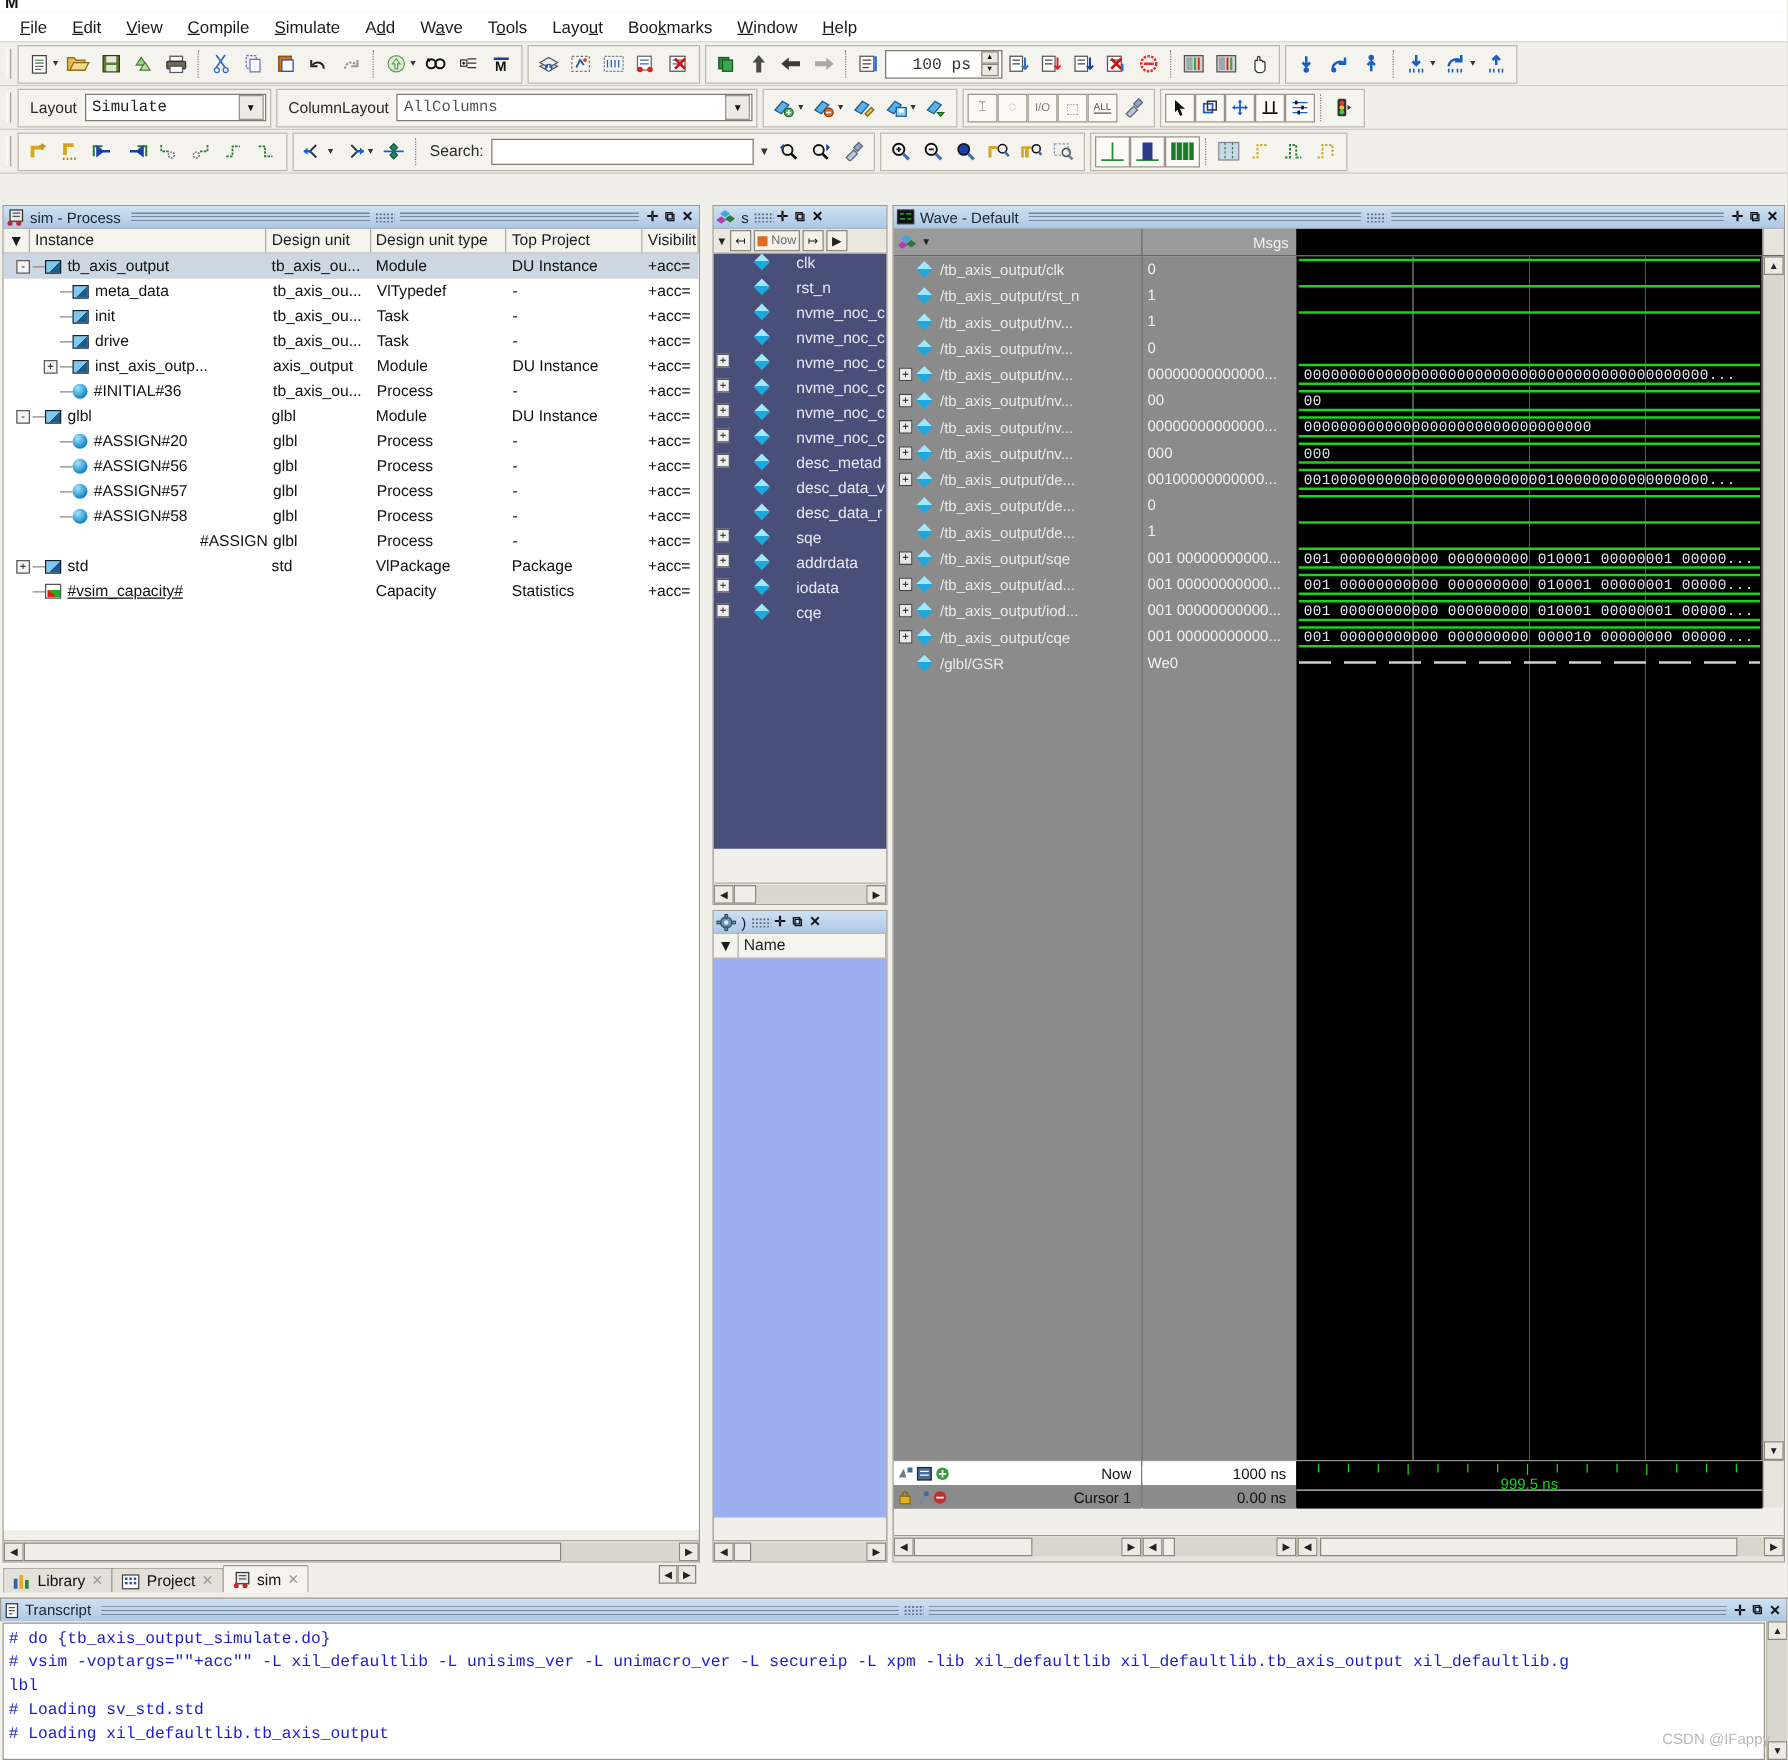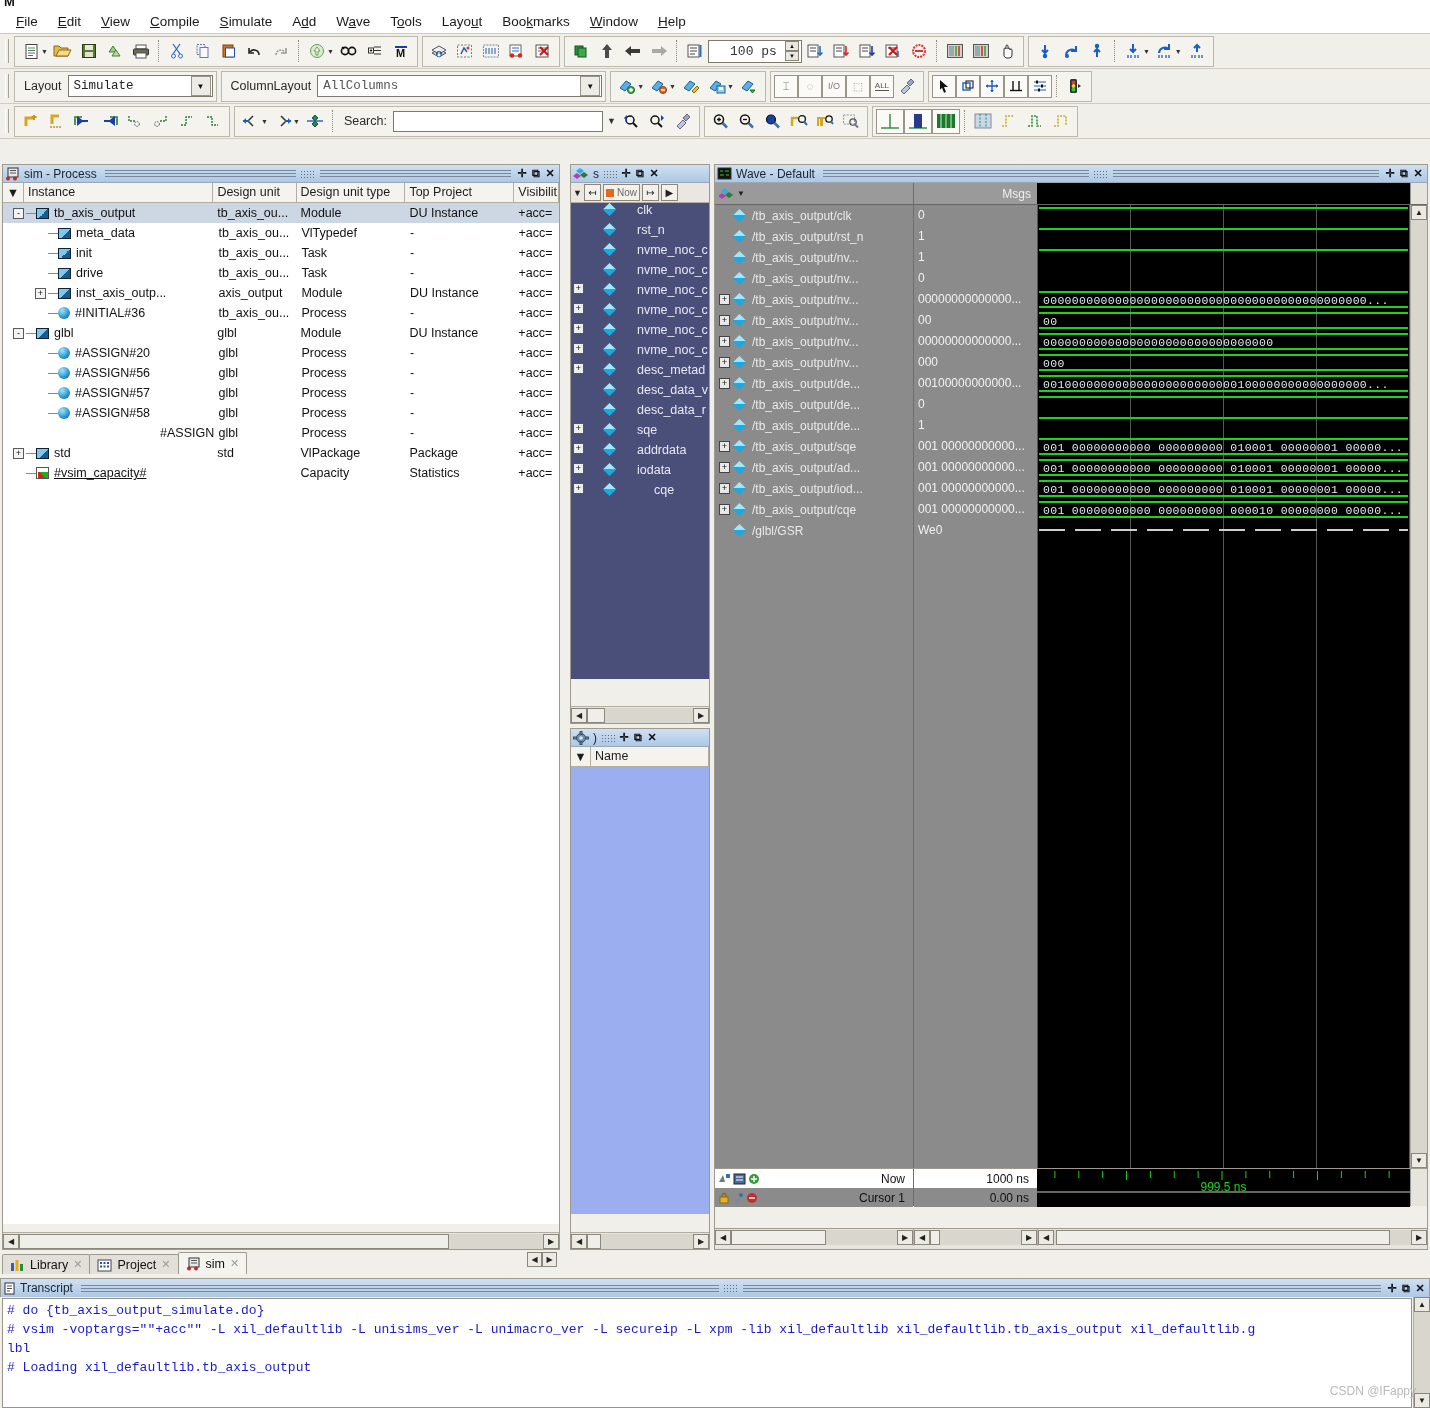--- a/index.html
+++ b/index.html
@@ -1199,21 +1199,21 @@
             <span style="margin-left:5px">addrdata</span>
           </div>
           <div class="objrow">
             <span class="plus">+</span>
             <span class="icon-diamond"></span>
             <span style="margin-left:5px">iodata</span>
           </div>
           <div class="objrow">
             <span class="plus">+</span>
             <span class="icon-diamond"></span>
-            <span style="margin-left:22px">cqe</span>
+            <span style="margin-left:5px">cqe</span>
           </div>
         </div>
       <div class="hsb" style="position:absolute;bottom:0;left:0;right:0;">
         <div class="sbbtn">◀</div>
         <div class="sbtrack">
           <div class="sbthumb" style="left:0; width:18px;"></div>
         </div>
         <div class="sbbtn">▶</div>
       </div>
     </div>
@@ -1597,20 +1597,21 @@
       <span class="hdrdots"></span>
       <span class="hdrline"></span>
       <span class="hdrbtn">✛</span>
       <span class="hdrbtn">⧉</span>
       <span class="hdrbtn">✕</span>
     </div>
     <div class="tsbody" id="ts-lines">
         <div class="tsline"># do {tb_axis_output_simulate.do}</div>
         <div class="tsline"># vsim -voptargs=""+acc"" -L xil_defaultlib -L unisims_ver -L unimacro_ver -L secureip -L xpm -lib xil_defaultlib xil_defaultlib.tb_axis_output xil_defaultlib.g</div>
         <div class="tsline">lbl</div>
+        <div class="tsline"># Loading sv_std.std</div>
         <div class="tsline"># Loading xil_defaultlib.tb_axis_output</div>
       </div>
     <div class="vsb" style="position:absolute;right:0;top:19px;bottom:0;width:17px;display:flex;flex-direction:column;">
       <div class="sbbtn" style="width:16px;">▲</div>
       <div style="flex:1;background:#d9d6ce"></div>
       <div class="sbbtn" style="width:16px;">▼</div>
     </div>
     <div class="watermark">CSDN @IFappy</div>
   </div>
 

